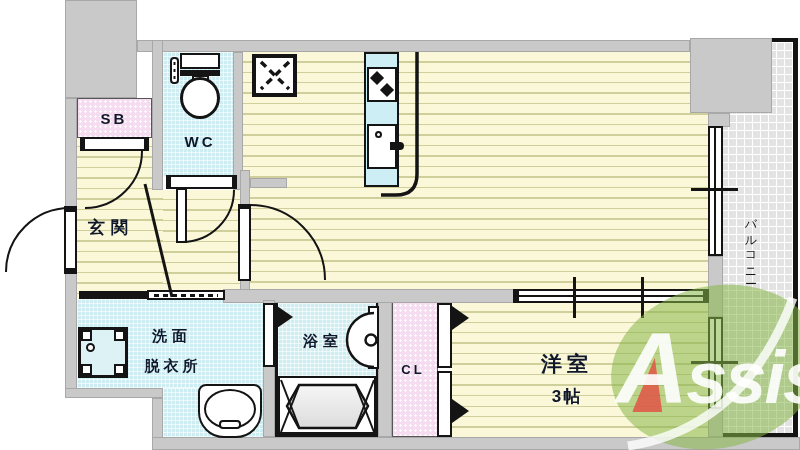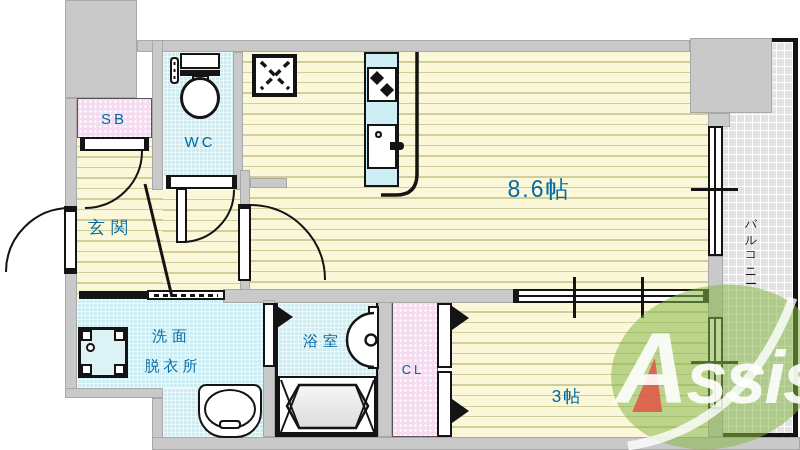--- a/index.html
+++ b/index.html
@@ -16,21 +16,21 @@
        background-image:radial-gradient(rgba(255,255,255,.85) 1px,transparent 1.2px);
        background-size:5px 5px;border:1px solid #555;}
   .balc{background-color:#e3e3e3;
        background-image:linear-gradient(#fff 1.5px,transparent 1.5px),
                         linear-gradient(90deg,#fff 1.5px,transparent 1.5px);
        background-size:8px 8px;}
   .wall{background:#c9c9c9;box-shadow:inset 0 0 0 1px #a8a8a8;}
   .wht{background:#fff;border:2.5px solid #141414;}
   .blk{background:#141414;}
   
-  .lbl{position:absolute;transform:translate(-50%,-50%);color:#0369a1;white-space:nowrap;}
+  .lbl{position:absolute;transform:translate(-50%,-50%);color:#0f172a;white-space:nowrap;font-weight:bold;}
   .tri{width:0;height:0;position:absolute;}
   svg{position:absolute;left:0;top:0;pointer-events:none;}
   .wm{position:absolute;left:0;top:0;width:800px;height:450px;pointer-events:none;}
 </style>
 </head>
 <body>
 
 <div class="plan">
 
   <div class="abs yellow" style="left:243px;top:52px;width:465px;height:238px;"></div>
@@ -150,25 +150,25 @@
     <line x1="374" y1="380" x2="356" y2="427" stroke="#141414" stroke-width="2"></line>
     <line x1="374" y1="432" x2="356" y2="386" stroke="#141414" stroke-width="2"></line>
 
     <path d="M 374,313 A 27,27 0 0 0 374,367" fill="#fff" stroke="#141414" stroke-width="2.5"></path>
     <circle cx="371" cy="340" r="5.5" fill="#fff" stroke="#141414" stroke-width="2.5"></circle>
   </svg>
 
   <div class="lbl" style="left:114px;top:118px;font-size:15px;letter-spacing:3px;">SB</div>
   <div class="lbl" style="left:200px;top:141px;font-size:15px;letter-spacing:3px;">WC</div>
   <div class="lbl" style="left:111px;top:227px;font-size:17px;letter-spacing:6px;">玄関</div>
-  <div class="lbl" style="left:539px;top:189px;font-size:23px;letter-spacing:2px;">8.6帖</div>
   <div class="lbl" style="left:172px;top:336px;font-size:15px;letter-spacing:5px;">洗面</div>
   <div class="lbl" style="left:173px;top:366px;font-size:15px;letter-spacing:4px;">脱衣所</div>
   <div class="lbl" style="left:323px;top:341px;font-size:15px;letter-spacing:5px;">浴室</div>
   <div class="lbl" style="left:413px;top:369px;font-size:13px;letter-spacing:3px;">CL</div>
+  <div class="lbl" style="left:567px;top:364px;font-size:21px;letter-spacing:5px;">洋室</div>
   <div class="lbl" style="left:567px;top:396px;font-size:17px;letter-spacing:2px;">3帖</div>
   <div style="position:absolute;left:742px;top:210px;writing-mode:vertical-rl;font-size:12px;letter-spacing:3px;color:#141414;">バルコニー</div>
 
   <div class="wm">
     <div class="abs" style="left:610px;top:286px;width:212px;height:162px;border-radius:50%;background:rgba(134,183,73,.55);transform:rotate(-13deg);"></div>
     <svg width="800" height="450" viewBox="0 0 800 450">
       <path d="M 628,446 Q 744,428 793,298" fill="none" stroke="rgba(255,255,255,.8)" stroke-width="9"></path>
     </svg>
     <div class="abs" style="left:636px;top:358px;width:30px;height:54px;background:rgba(224,83,72,.85);clip-path:polygon(50% 0,100% 100%,0 100%);transform:skewX(-8deg);"></div>
     <div class="abs" style="left:616px;top:318px;color:rgba(255,255,255,.9);font-style:italic;font-weight:bold;line-height:1;letter-spacing:-2px;">

